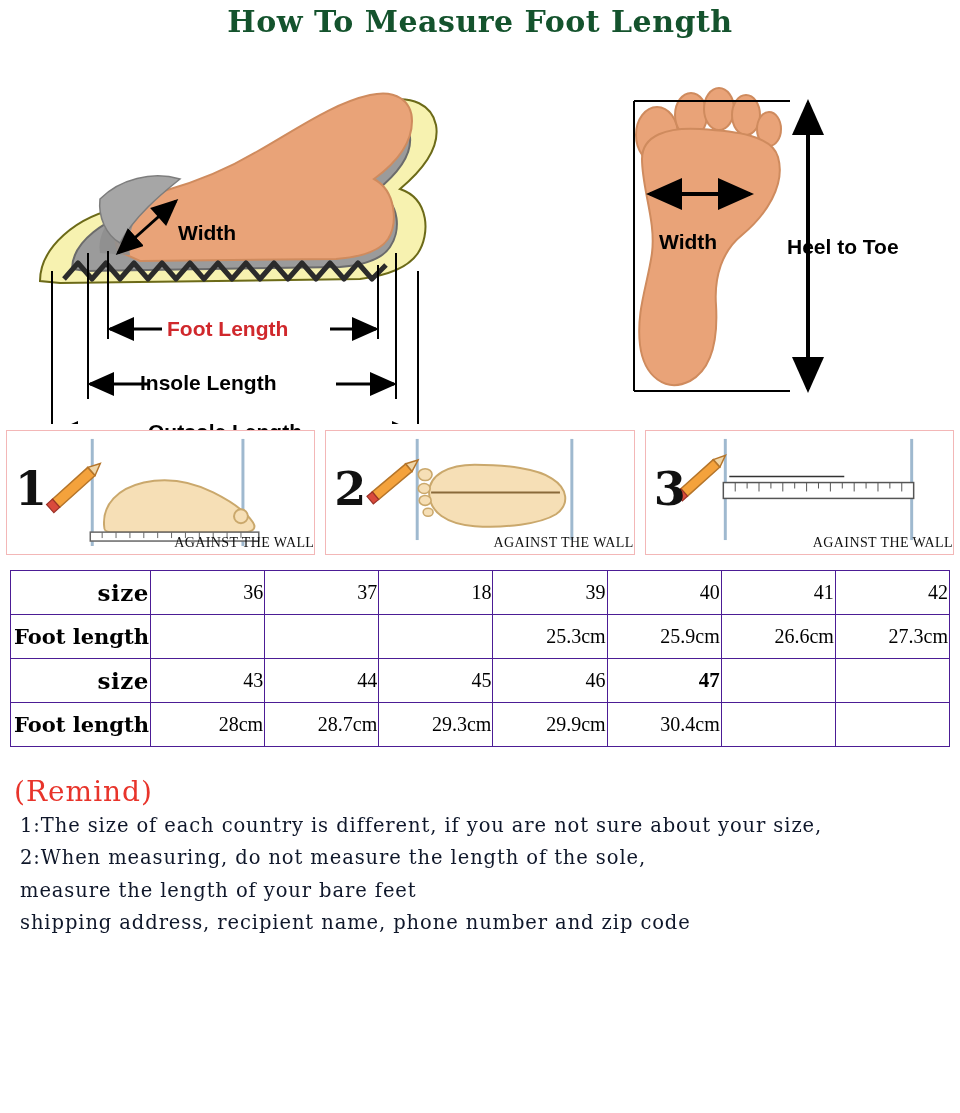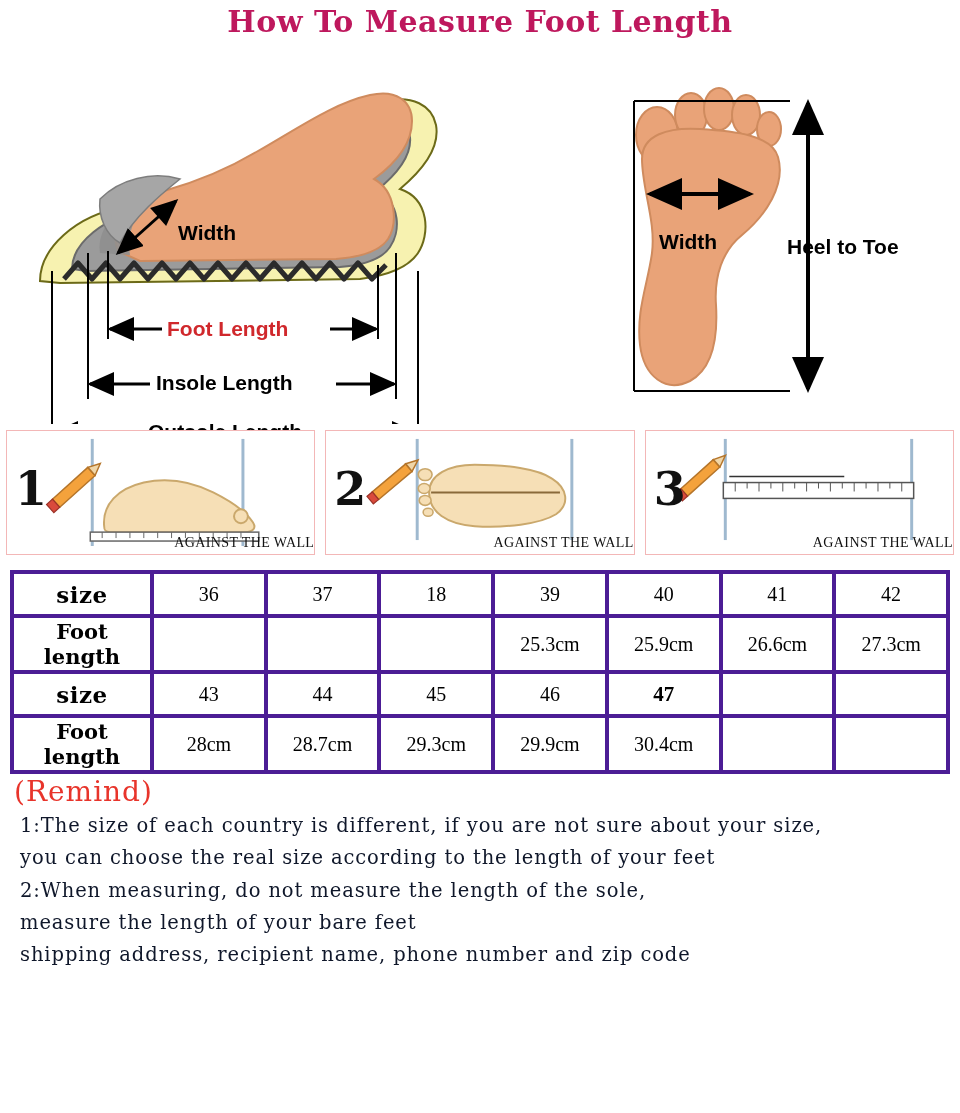--- a/index.html
+++ b/index.html
@@ -14,21 +14,21 @@
   #page { position: relative; width: 960px; height: 1113px; }
 
   
   .title {
     text-align: center;
     font-family: "DejaVu Serif", serif;
     font-weight: bold;
     font-size: 30px;
     letter-spacing: .5px;
     padding-top: 4px;
-    color: #be185d;
+    color: #14532d;
   }
 
   
   .diagram-area { position: relative; width: 830px; height: 385px; }
 
   .lbl {
     position: absolute;
     font-family: "Liberation Sans", sans-serif;
     font-weight: bold;
     font-size: 21px;
@@ -77,23 +77,23 @@
     position: absolute;
     top: 570px; left: 10px;
     width: 940px;
   }
   table.size-table {
     border-collapse: collapse;
     width: 940px;
     table-layout: fixed;
   }
   table.size-table td {
-    border: 4px solid #4c1d95;
+    border: 1px solid #4c1d95;
     height: 44px;
-    text-align: center;
+    text-align: right;
     vertical-align: middle;
     font-family: "Liberation Serif", serif;
     font-size: 20px;
     color: #000;
   }
   table.size-table td.head {
     width: 140px;
     font-family: "DejaVu Serif", serif;
     font-weight: bold;
     font-size: 21px;
@@ -196,21 +196,21 @@
 
       <line x1="634" y1="62" x2="634" y2="352" stroke="#000" stroke-width="2"></line>
       <line x1="634" y1="62" x2="790" y2="62" stroke="#000" stroke-width="2"></line>
       <line x1="634" y1="352" x2="790" y2="352" stroke="#000" stroke-width="2"></line>
 
       <line x1="808" y1="64" x2="808" y2="350" stroke="#000" stroke-width="4" marker-end="url(#arrH)" marker-start="url(#arrHs)"></line>
     </svg>
 
     <div class="lbl" style="left:178px; top:182px;">Width</div>
     <div class="lbl red" style="left:167px; top:278px;">Foot Length</div>
-    <div class="lbl" style="left:156px; top:332px;">Insole Length</div>
+    <div class="lbl" style="left:140px; top:332px;">Insole Length</div>
     <div class="lbl" style="left:148px; top:381px;">Outsole Length</div>
     <div class="lbl" style="left:659px; top:191px;">Width</div>
     <div class="lbl" style="left:787px; top:196px;">Heel to Toe</div>
   </div>
 
   <div class="steps">
 
     <div class="step">
       <svg class="art" viewBox="0 0 310 125" preserveAspectRatio="none">
         <line x1="86" y1="8" x2="86" y2="116" stroke="#9fb9cf" stroke-width="3"></line>
@@ -350,19 +350,18 @@
           <td></td>
           <td></td>
         </tr>
       </tbody>
     </table>
   </div>
 
   <div class="remind">
     <div class="remind-title">(Remind)</div>
     <p>1:The size of each country is different, if you are not sure about your size,</p>
-    <p>you can choose the real size according to the length of your feet</p>
     <p class="gap">2:When measuring, do not measure the length of the sole,</p>
     <p>measure the length of your bare feet</p>
     <p>shipping address, recipient name, phone number and zip code</p>
   </div>
 
 </div>
 
 </body></html>

